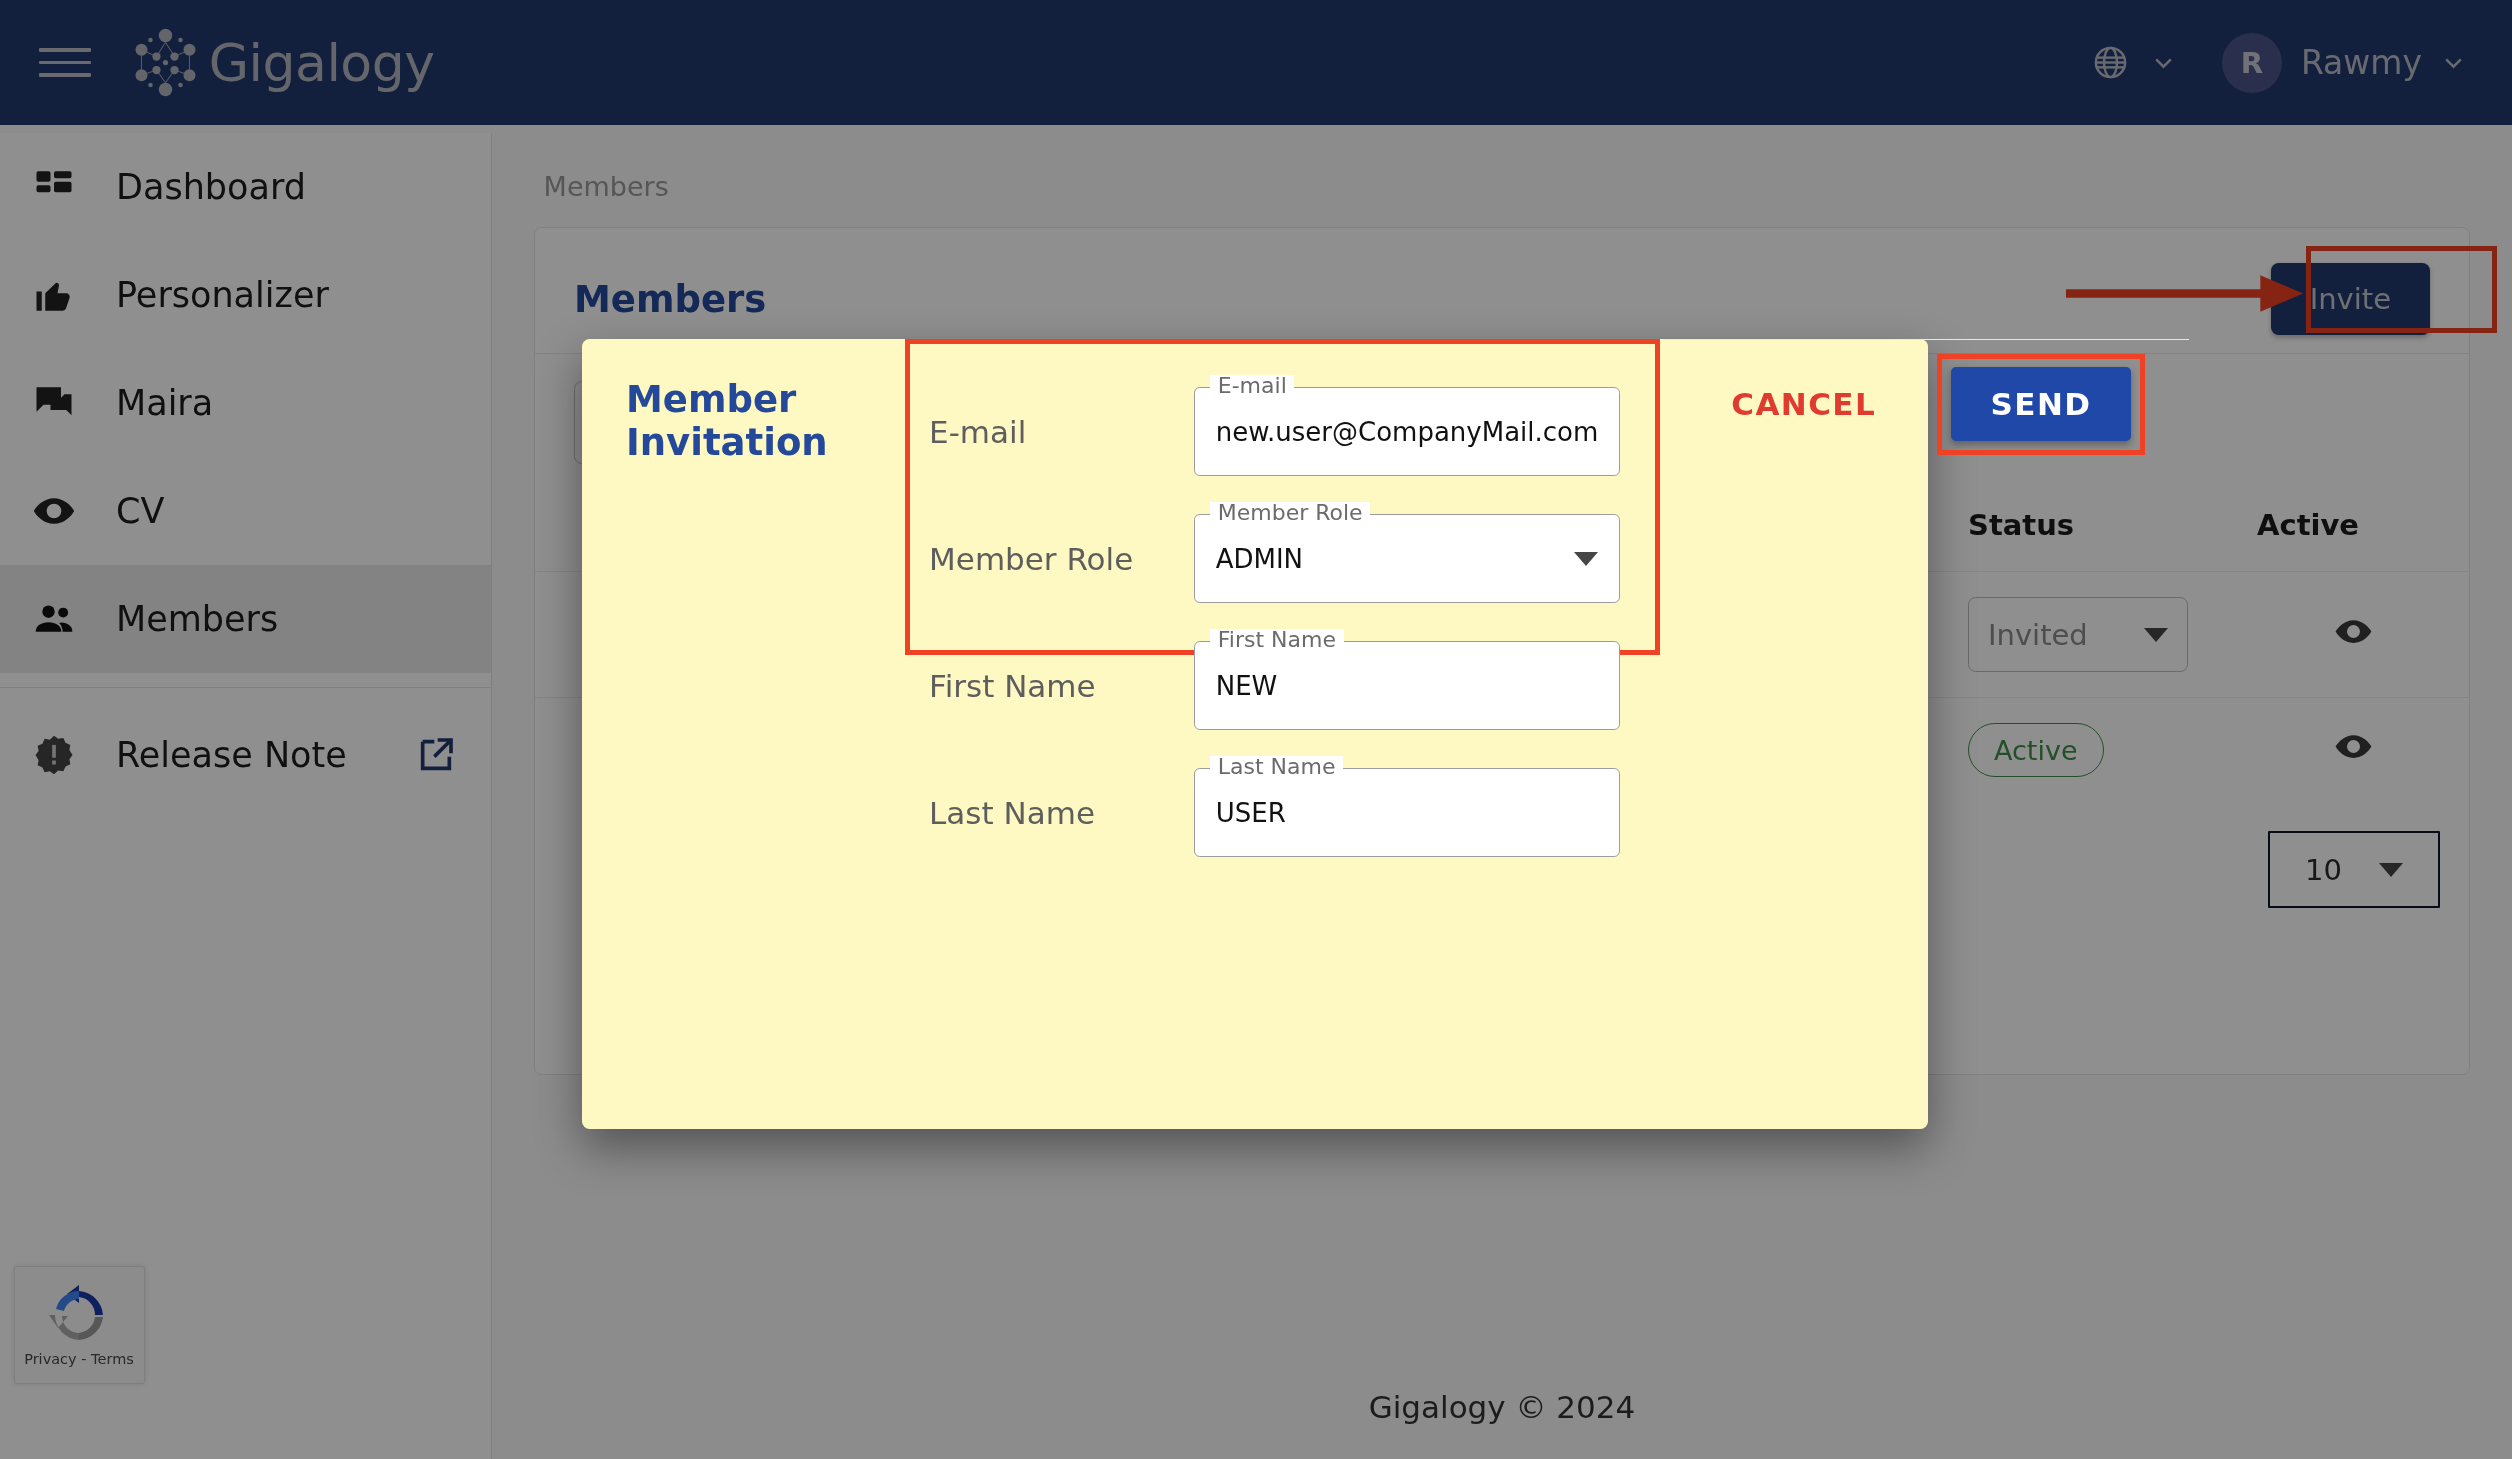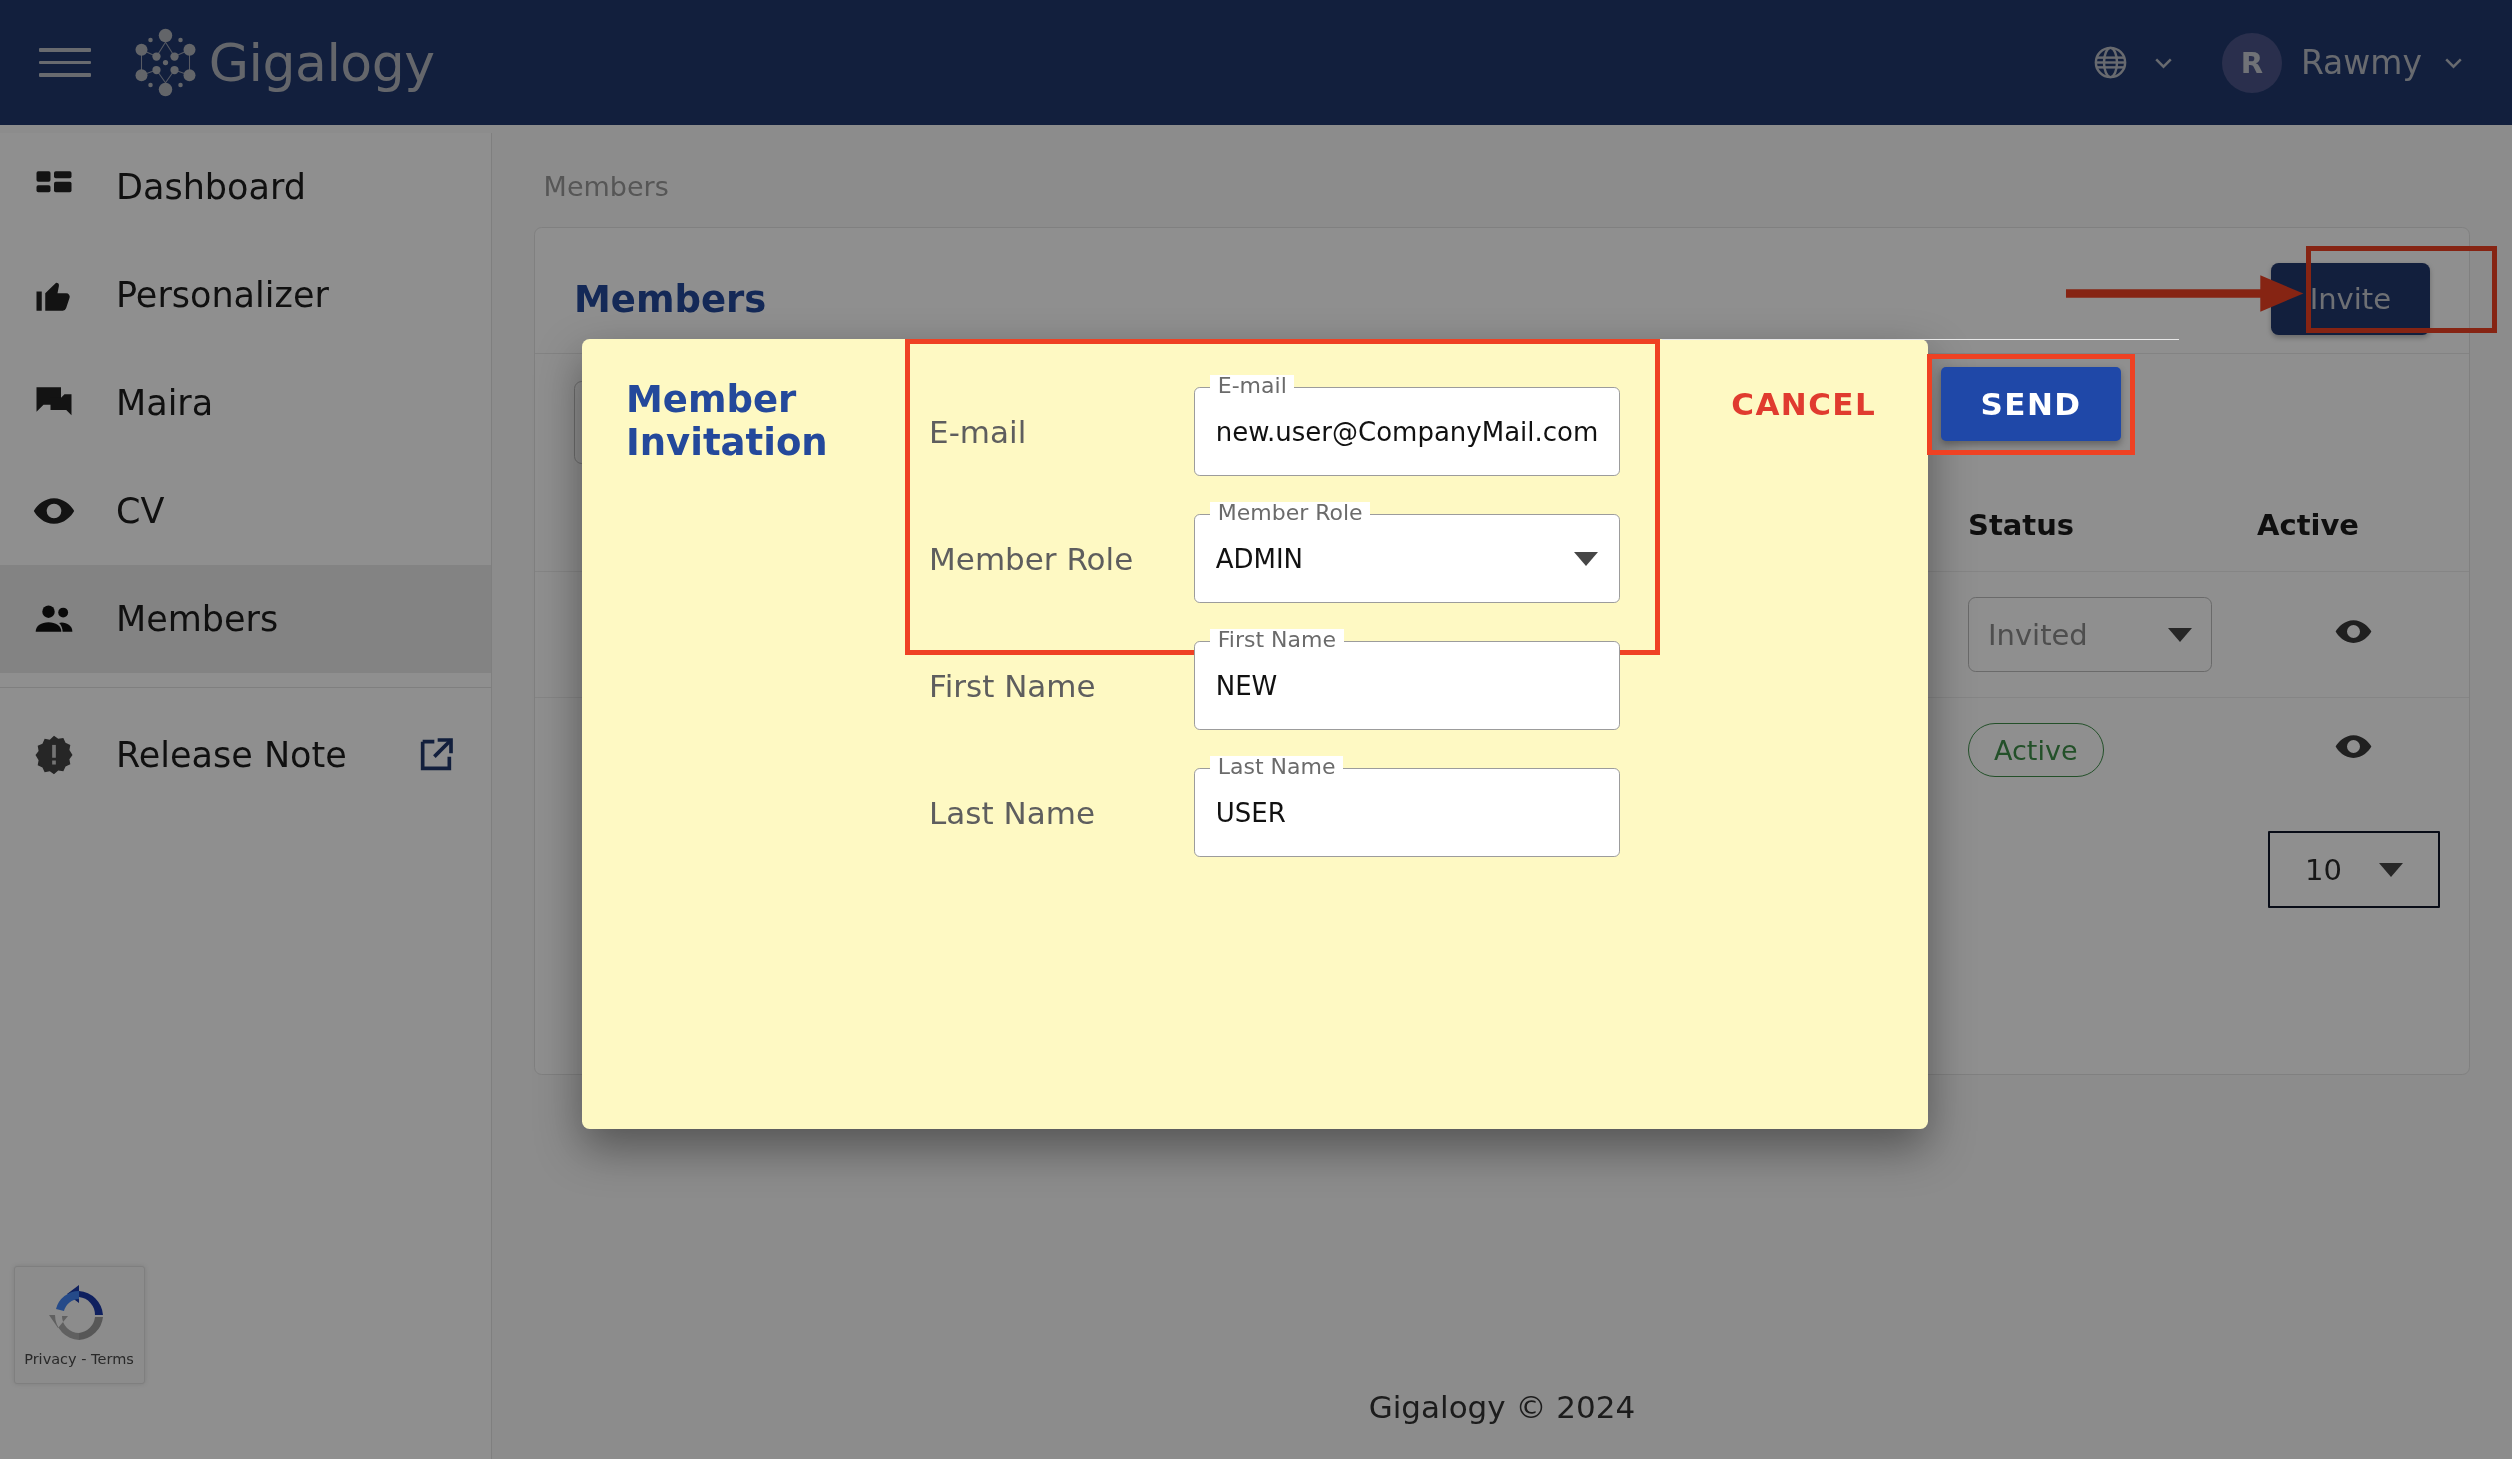--- a/index.html
+++ b/index.html
@@ -102,21 +102,21 @@
     text-align:left; font-size: 29px; font-weight:700; color:#1c1c1c;
     padding: 17.4px 19px 29px 19px;
   }
   table.members td {
     padding: 25px 19px; font-size: 29px; color:#2a2a2a;
     border-top: 1px solid #ededed;
   }
   .th-status, .td-status { width: 289px; }
   .th-actions, .td-actions { width: 231px; text-align:center; }
   .status-select {
-    width: 244px; height: 75px; border:1px solid #bdbdbd; border-radius:7.7px;
+    width: 220px; height: 75px; border:1px solid #bdbdbd; border-radius:7.7px;
     display:flex; align-items:center; padding: 0 19px; color:#8b8b8b; font-size: 29px;
   }
   .status-select .caret { margin-left:auto; }
   .chip-active {
     display:inline-flex; align-items:center; justify-content:center;
     height: 54px; padding: 0 25px; border-radius: 963px;
     border:1px solid #3f8f4a; color:#3f8f4a; font-size: 27px;
   }
   .eye { display:inline-flex; }
   .pager { display:flex; justify-content:flex-end; padding: 29px 29px 39px 29px; }
@@ -173,21 +173,21 @@
 
   .caret { width:0; height:0; border-left:12.5px solid transparent; border-right:12.5px solid transparent; border-top:14.5px solid #464646; }
 
   .modal-anno {
     position:absolute; left: 33px; top: 0px; right: 1.9px; height: 316px;
     border: 5.8px solid #ef4123; pointer-events:none;
   }
 
   .modal-foot {
     height: 129px; display:flex; align-items:center; justify-content:flex-end;
-    padding: 0 44px; gap: 26px; border-top: 1px solid #e8e8e8; position:relative;
+    padding: 0 44px; gap: 36px; border-top: 1px solid #e8e8e8; position:relative;
   }
   .btn-cancel {
     background:none; border:none; color:#e03b2f; font-size: 31px; font-weight:700;
     letter-spacing: 1.4px; cursor:pointer; padding: 17.4px 25px; font-family: inherit;
   }
   .btn-send {
     background:#1f48a8; color:#fff; border:none; border-radius:5px;
     font-size: 31px; font-weight:700; letter-spacing: 1.4px;
     padding: 19px 40px; cursor:pointer;
     box-shadow: 0 3.9px 7.7px rgba(0,0,0,.3); font-family: inherit;

